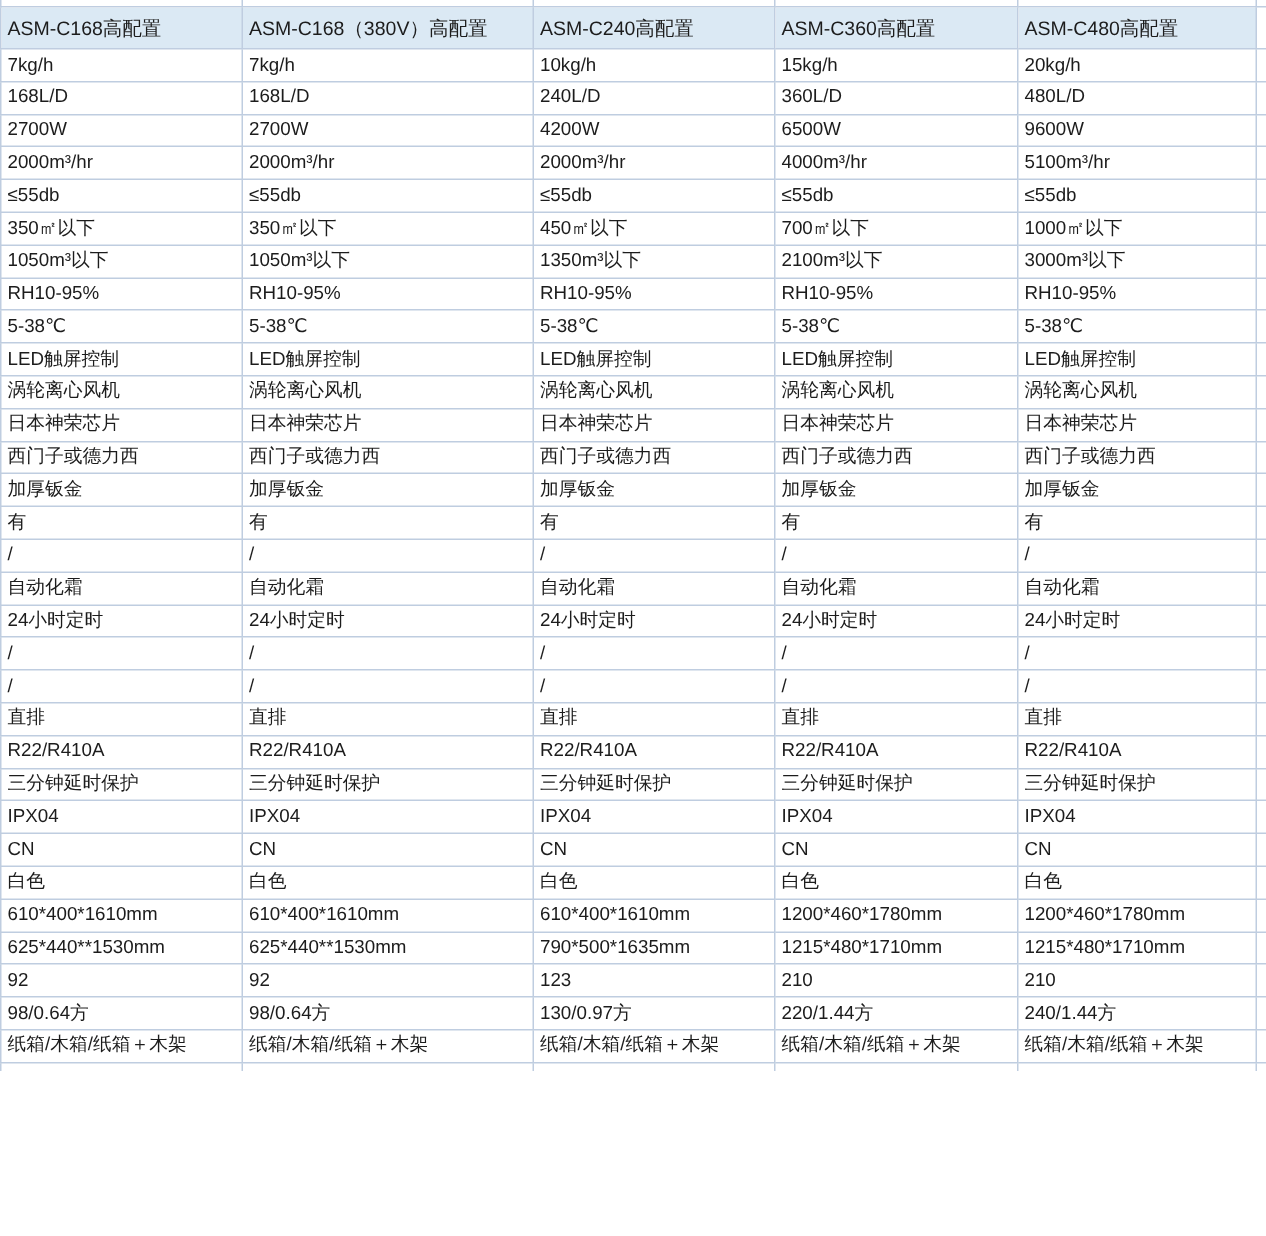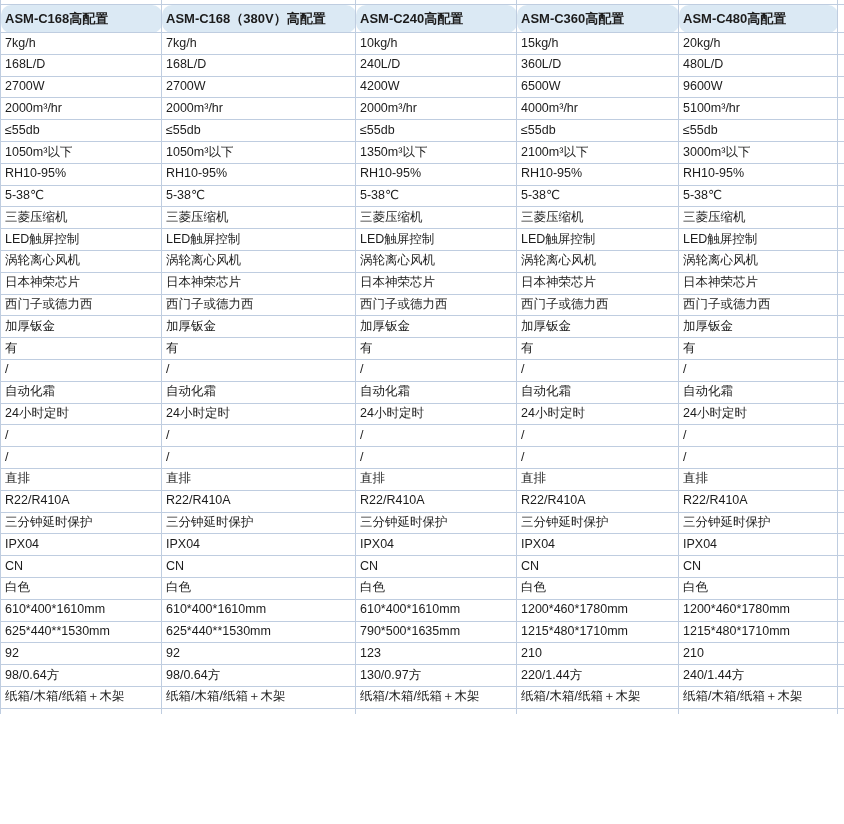--- a/index.html
+++ b/index.html
@@ -22,21 +22,21 @@
     vertical-align:middle;
     text-align:left;
   }
   
   tr.sliver-top td{height:4px;border-top:none;padding:0;}
   
   tr.sliver-bottom td{height:5px;border-bottom:none;padding:0;}
   
   thead tr.head th{
     height:27px;background:var(--header-bg);
-    font-size:13px;font-weight:bold;white-space:nowrap;border-radius:10px;
+    font-size:13px;font-weight:normal;white-space:nowrap;
   }
   thead tr.head th.edge{background:#ffffff;}
   
   tbody td{
     height:20.8px;font-size:12.5px;white-space:nowrap;line-height:1.1;
   }
   tbody tr.tall td{
     height:42px;white-space:normal;word-break:break-all;line-height:18px;
   }
   td.edge,th.edge{padding:0;border-right:none;}
@@ -107,20 +107,28 @@
         </tr>
         <tr>
           <td>≤55db</td>
           <td>≤55db</td>
           <td>≤55db</td>
           <td>≤55db</td>
           <td>≤55db</td>
           <td class="edge"></td>
         </tr>
         <tr>
+          <td>350㎡以下</td>
+          <td>350㎡以下</td>
+          <td>450㎡以下</td>
+          <td>700㎡以下</td>
+          <td>1000㎡以下</td>
+          <td class="edge"></td>
+        </tr>
+        <tr>
           <td>1050m³以下</td>
           <td>1050m³以下</td>
           <td>1350m³以下</td>
           <td>2100m³以下</td>
           <td>3000m³以下</td>
           <td class="edge"></td>
         </tr>
         <tr>
           <td>RH10-95%</td>
           <td>RH10-95%</td>
@@ -131,28 +139,20 @@
         </tr>
         <tr>
           <td>5-38℃</td>
           <td>5-38℃</td>
           <td>5-38℃</td>
           <td>5-38℃</td>
           <td>5-38℃</td>
           <td class="edge"></td>
         </tr>
         <tr>
-          <td>三菱压缩机</td>
-          <td>三菱压缩机</td>
-          <td>三菱压缩机</td>
-          <td>三菱压缩机</td>
-          <td>三菱压缩机</td>
-          <td class="edge"></td>
-        </tr>
-        <tr>
           <td>LED触屏控制</td>
           <td>LED触屏控制</td>
           <td>LED触屏控制</td>
           <td>LED触屏控制</td>
           <td>LED触屏控制</td>
           <td class="edge"></td>
         </tr>
         <tr>
           <td>涡轮离心风机</td>
           <td>涡轮离心风机</td>

